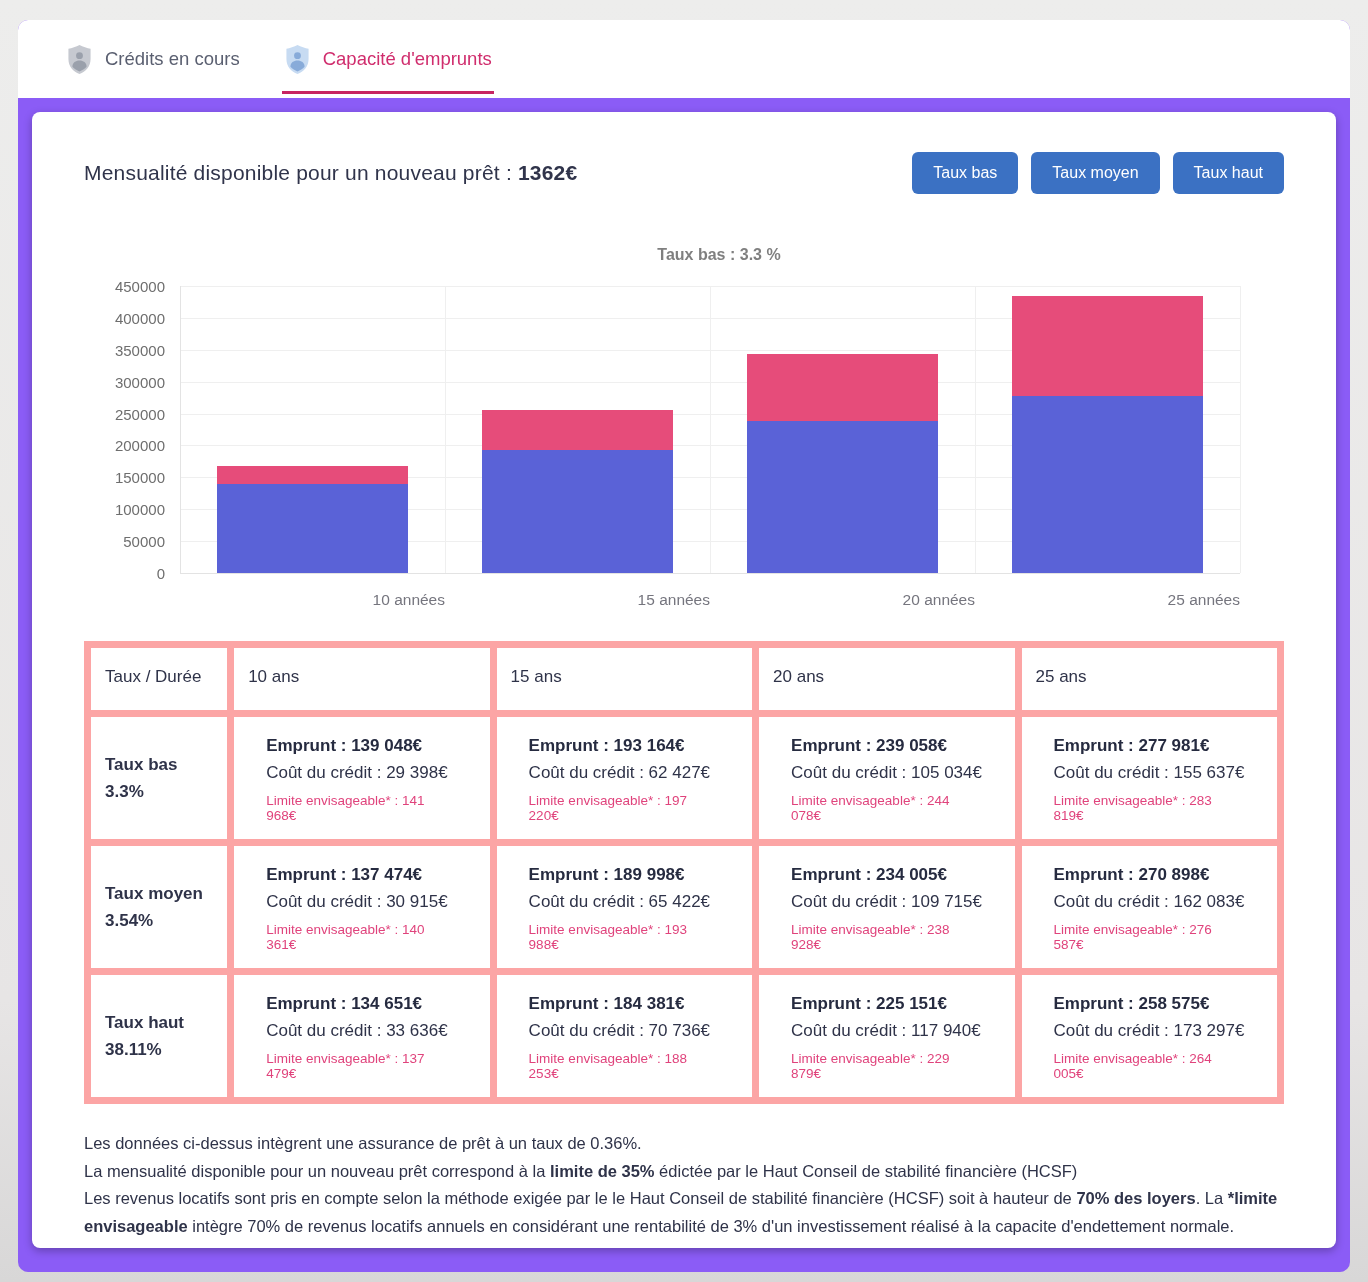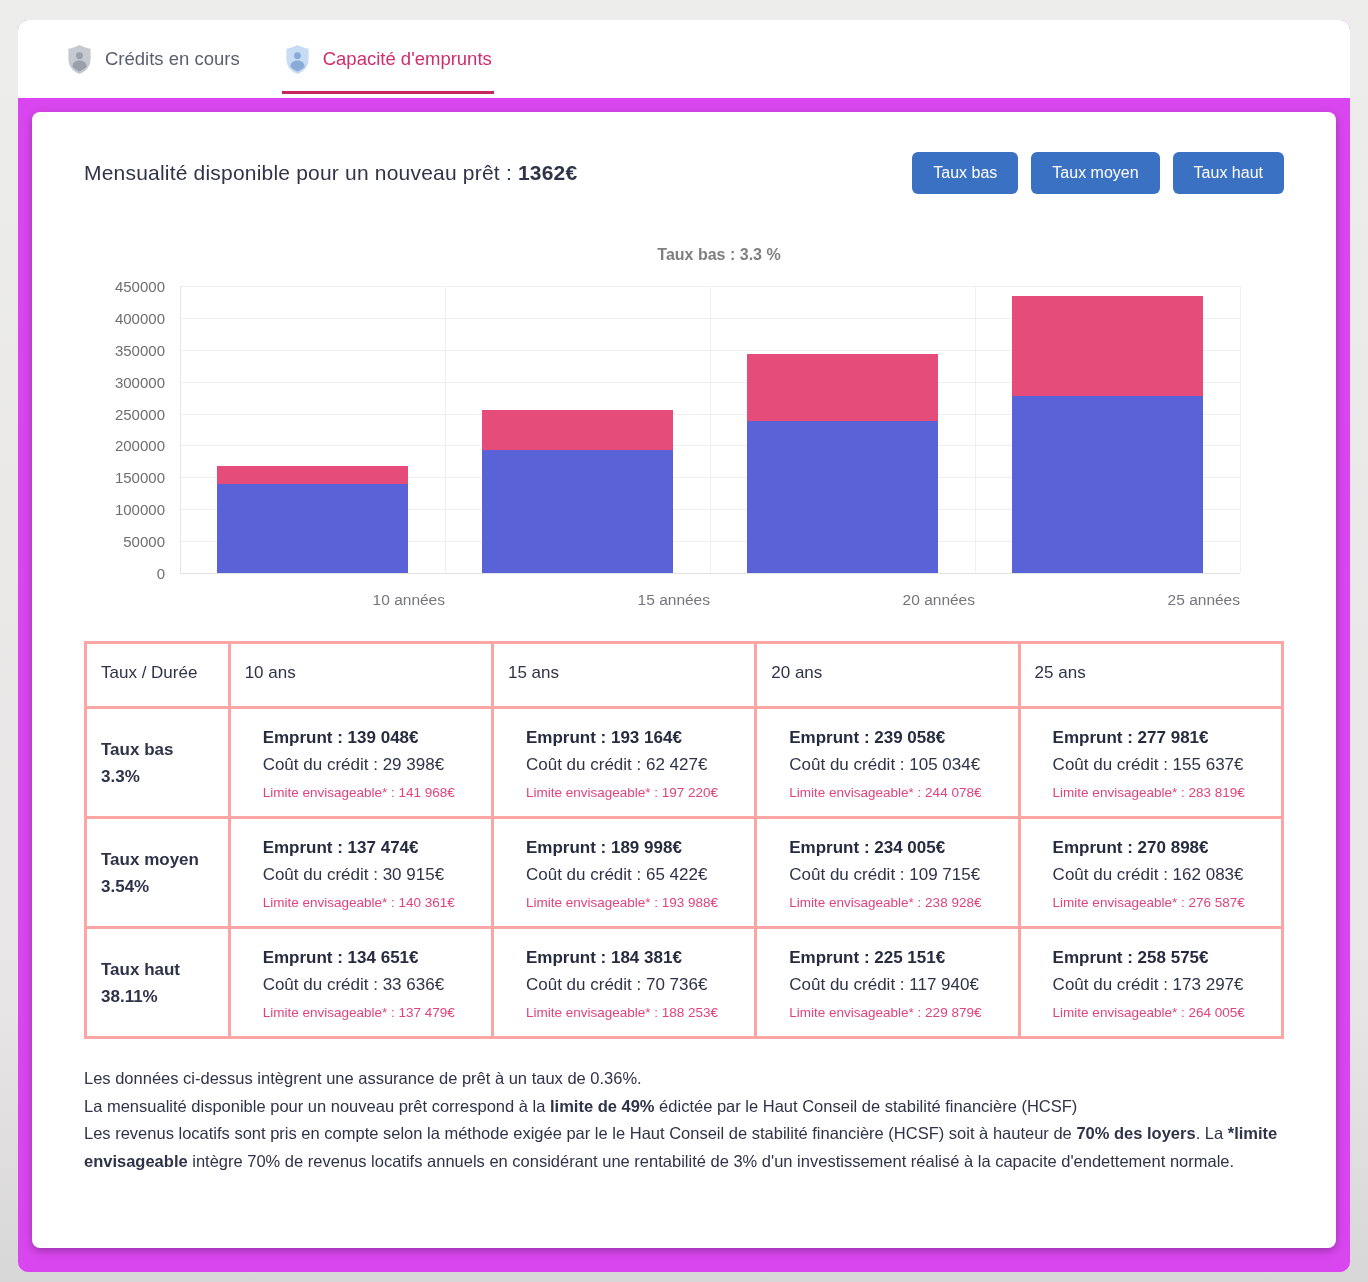--- a/index.html
+++ b/index.html
@@ -4,21 +4,21 @@
 <style>
   * { margin:0; padding:0; box-sizing:border-box; }
   html,body { width:1368px; height:1282px; }
   body {
     font-family:"Liberation Sans", sans-serif;
     background:linear-gradient(180deg,#ededec 0%,#e7e5e5 78%,#d8d7d7 100%);
     position:relative;
     color:#2f3349;
   }
   .modal { position:absolute; left:18px; top:20px; width:1332px; height:1252px;
-    background:#d946ef; border-radius:10px; }
+    background:#8b5cf6; border-radius:10px; }
   .tabbar { position:absolute; top:0; left:0; right:0; height:78px; background:#fff;
     border-radius:10px 10px 0 0; display:flex; align-items:stretch; padding-left:46px; gap:40px; }
   .tab { display:flex; align-items:center; gap:12px; font-size:18.5px; color:#5a5f70;
     cursor:pointer; position:relative; padding:0 2px; }
   .tab.active { color:var(--tab_active,#d02d6d); }
   .tab.active::after { content:""; position:absolute; left:0; right:0; bottom:4px; height:3px;
     background:var(--tab_underline,#c72562); }
   .tabicon { display:flex; align-items:center; }
   .card { position:absolute; left:14px; top:92px; width:1304px; height:1136px; background:#fff;
     border-radius:8px; box-shadow:0 3px 8px rgba(0,0,0,.28); padding:0 52px; overflow:hidden; }
@@ -41,21 +41,21 @@
   .vgrid { position:absolute; top:0; bottom:0; width:1px; background:#efefef; }
   .vgrid.first { background:#e3e3e3; }
   .slots { position:absolute; left:0; right:0; top:0; bottom:0; display:flex; }
   .slot { flex:1; position:relative; }
   .bar { position:absolute; left:14%; right:14%; bottom:0; top:0; }
   .seg { position:absolute; left:0; right:0; }
   .xlabels { display:flex; margin-left:96px; margin-right:44px; margin-top:18px; }
   .xlabel { flex:1; text-align:right; color:#75757e; font-size:15.5px; }
   
   table.rates { margin-top:32px; width:100%; border-collapse:collapse; table-layout:fixed; }
-  table.rates th, table.rates td { border:3px solid #fca5a5; text-align:left; vertical-align:middle; }
+  table.rates th, table.rates td { border:7px solid #fca5a5; text-align:left; vertical-align:middle; }
   table.rates thead th { font-weight:400; font-size:17px; color:#2f3349; padding:19px 14px 23px 14px; }
   table.rates tbody th { font-weight:700; font-size:17px; line-height:27px; padding:16px 14px; }
   table.rates td { padding:16px 32px; }
   .cell-emprunt { font-weight:700; font-size:17px; color:#262b40; line-height:26px; }
   .cell-cout { font-size:17px; color:#2f3349; line-height:26px; margin-top:1px; }
   .cell-limite { font-size:13.5px; color:var(--limite_pink,#e0437c); margin-top:7px; }
   
   .notes { margin-top:26px; font-size:16.5px; line-height:27.5px; color:#2f3349; }
 </style>
 </head>
@@ -254,18 +254,18 @@
               <div class="cell-emprunt">Emprunt : 258 575€</div>
               <div class="cell-cout">Coût du crédit : 173 297€</div>
               <div class="cell-limite">Limite envisageable* : 264 005€</div>
             </td>
           </tr>
         </tbody>
     </table>
 
     <div class="notes" id="notes">
         <div class="note-line"><span>Les données ci-dessus intègrent une assurance de prêt à un taux de 0.36%.</span></div>
-        <div class="note-line"><span>La mensualité disponible pour un nouveau prêt correspond à la </span><b>limite de 49%</b><span> édictée par le Haut Conseil de stabilité financière (HCSF)</span></div>
+        <div class="note-line"><span>La mensualité disponible pour un nouveau prêt correspond à la </span><b>limite de 35%</b><span> édictée par le Haut Conseil de stabilité financière (HCSF)</span></div>
         <div class="note-line"><span>Les revenus locatifs sont pris en compte selon la méthode exigée par le le Haut Conseil de stabilité financière (HCSF) soit à hauteur de </span><b>70% des loyers</b><span>. La </span><b>*limite envisageable</b><span> intègre 70% de revenus locatifs annuels en considérant une rentabilité de 3% d'un investissement réalisé à la capacite d'endettement normale.</span></div>
       </div>
 
   </div>
 </div>
 
 </body></html>

